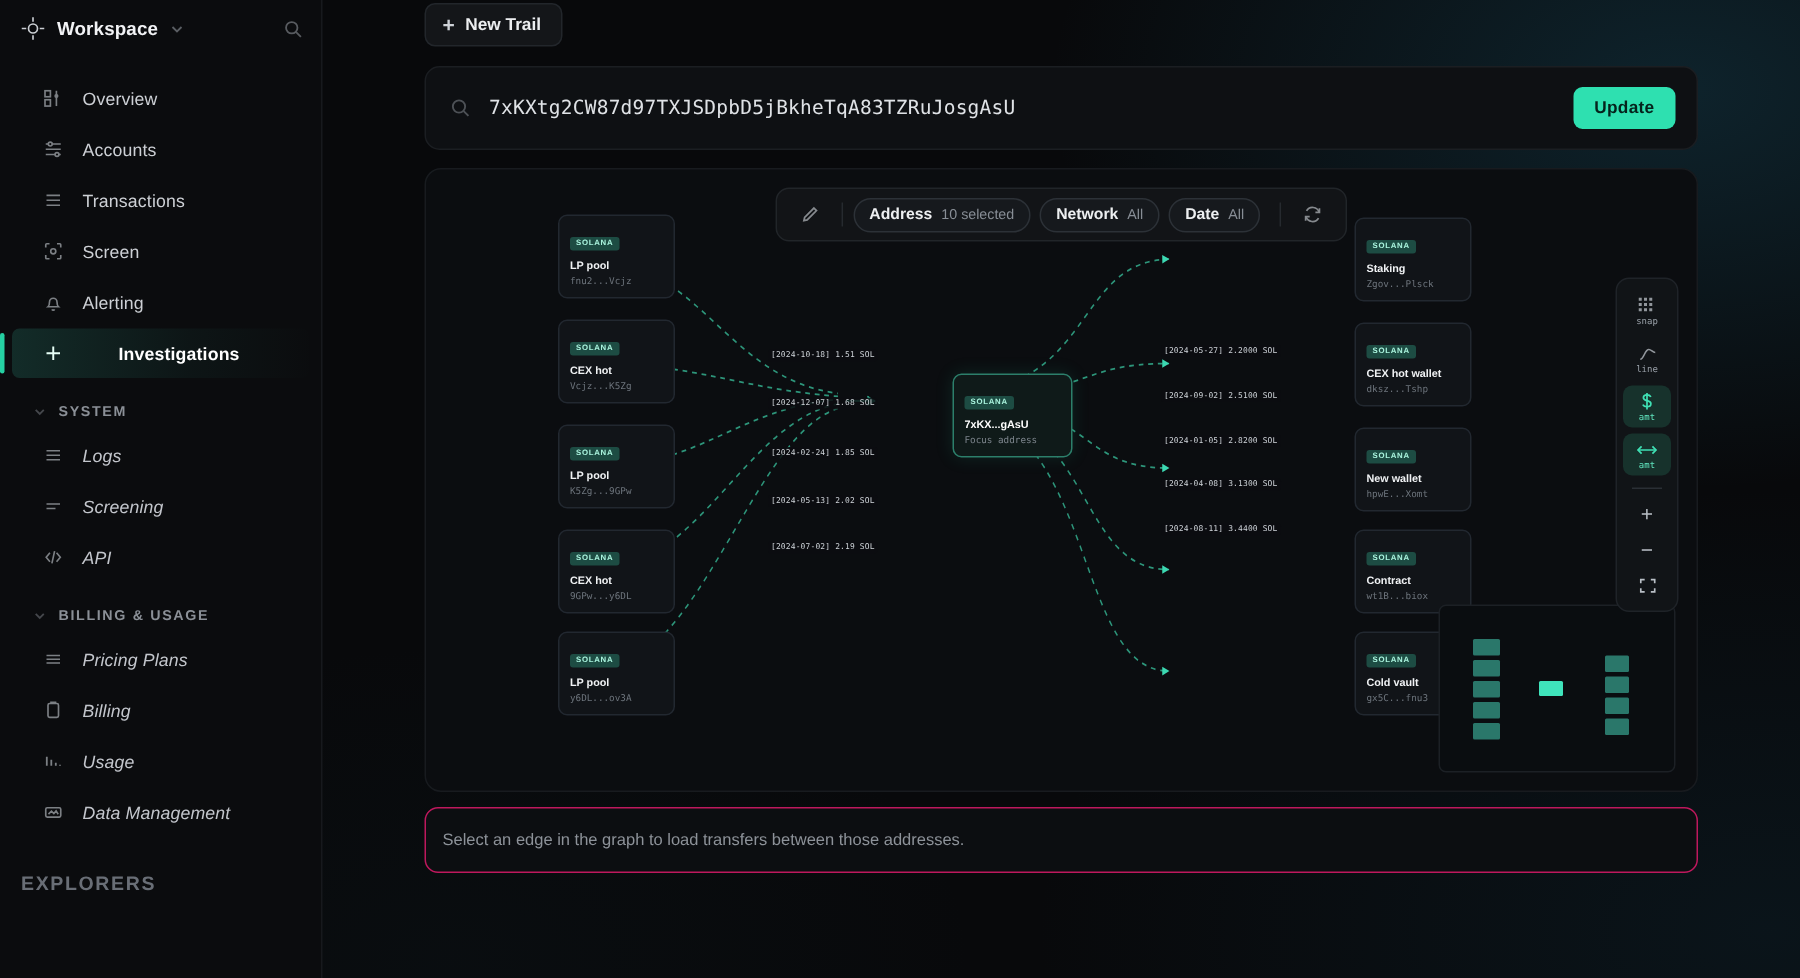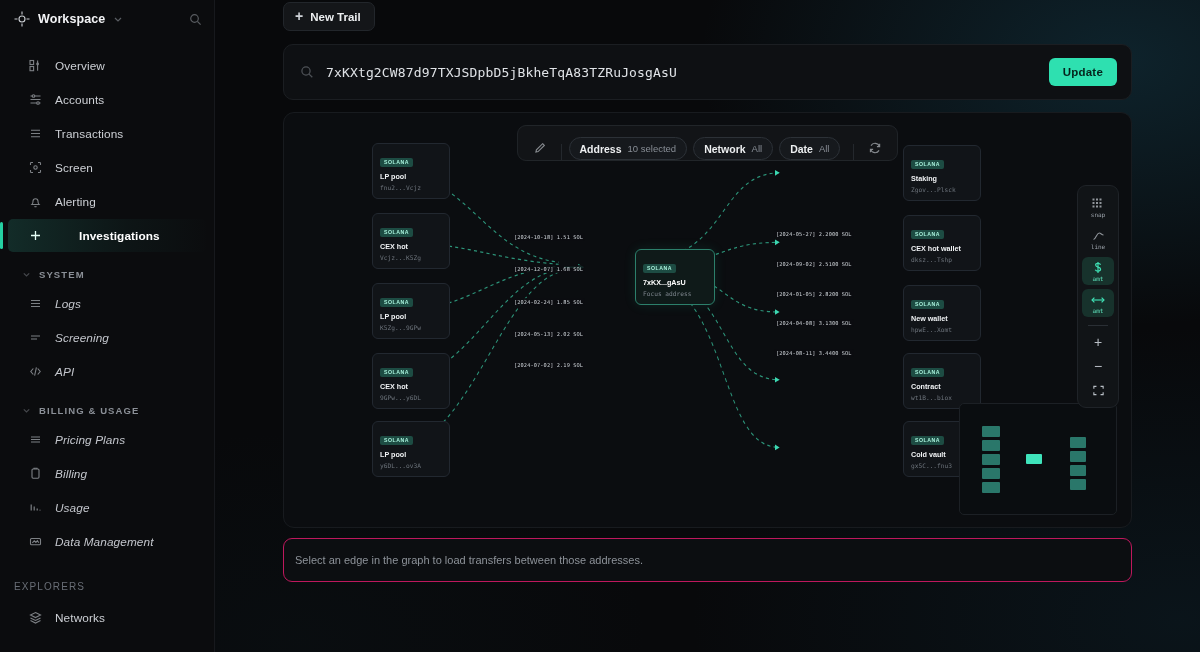--- a/index.html
+++ b/index.html
@@ -59,21 +59,21 @@
   .nav-item.active .ico { opacity: 1; color: #d8fbef; }
   .nav-item.active .lbl { color: #ffffff; font-weight: 600; padding-left: 24px; }
 
   .nav-group {
     display: flex; align-items: center; gap: 8px;
     padding: 16px 0 6px 22px; cursor: pointer;
   }
   .nav-group .gcaret { width: 9px; height: 9px; opacity: .45; }
   .nav-group .gtitle { font-size: 9.5px; letter-spacing: 1.1px; color: #8b9097; font-weight: 600; }
   .nav-section-plain {
-    font-size: 10px; letter-spacing: 1.1px; color: #696e76; font-weight: 400;
+    font-size: 13px; letter-spacing: 1.1px; color: #696e76; font-weight: 700;
     padding: 22px 0 8px 14px;
   }
 
   
   .main { position: relative; z-index: 2; flex: 1; height: 652px; padding: 0 68px 0 68px; }
 
   .new-trail {
     margin-top: 2px; display: inline-flex; align-items: center; gap: 7px;
     height: 29px; padding: 0 13px 0 11px;
     background: #141619; border: 1px solid #22262b; border-radius: 7px;
@@ -99,21 +99,21 @@
   }
 
   
   .graph-card {
     margin-top: 12px; height: 416px; border-radius: 11px;
     background: #0b0d10; border: 1px solid #181b1f;
     position: relative; overflow: hidden;
   }
   .graph-toolbar {
     position: absolute; left: 50%; transform: translateX(-50%); top: 12px;
-    height: 36px; display: flex; align-items: flex-end; gap: 0;
+    height: 36px; display: flex; align-items: center; gap: 0;
     background: #121417; border: 1px solid #212529; border-radius: 9px;
     padding: 0 8px; z-index: 6;
   }
   .tb-icon { width: 28px; height: 24px; display: flex; align-items: center; justify-content: center; opacity: .62; cursor: pointer; }
   .tb-div { width: 1px; height: 16px; background: #262a2f; margin: 0 7px; }
   .chip {
     height: 23px; display: inline-flex; align-items: center; gap: 6px;
     padding: 0 10px; border-radius: 12px; border: 1px solid #2c3137;
     background: #16191d; margin-right: 6px; cursor: pointer;
   }
@@ -349,30 +349,20 @@
           <svg viewBox="0 0 15 15" width="15" height="15" fill="none" stroke="#c2c7cd" stroke-width="1.1">
             <rect x="2.5" y="4.5" width="10" height="6.2" rx="1"></rect>
               <path d="M4.3 8.8l2-2 1.6 1.6 1.5-1.8 1.4 2.2"></path>
           </svg>
         </span>
         <span class="lbl">Data Management</span>
       </div>
 
       <div class="nav-section-plain">EXPLORERS</div>
 
-      <div class="nav-item">
-        <span class="ico">
-          <svg viewBox="0 0 15 15" width="15" height="15" fill="none" stroke="#c2c7cd" stroke-width="1.1">
-            <path d="M7.5 2.6l5 2.5-5 2.5-5-2.5z"></path>
-              <path d="M2.5 8l5 2.5 5-2.5"></path>
-              <path d="M2.5 10.6l5 2.5 5-2.5"></path>
-          </svg>
-        </span>
-        <span class="lbl">Networks</span>
-      </div>
     </nav>
   </aside>
 
   <main class="main">
 
     <button class="new-trail">
       <span class="plus">+</span>
       <span>New Trail</span>
     </button>
 

